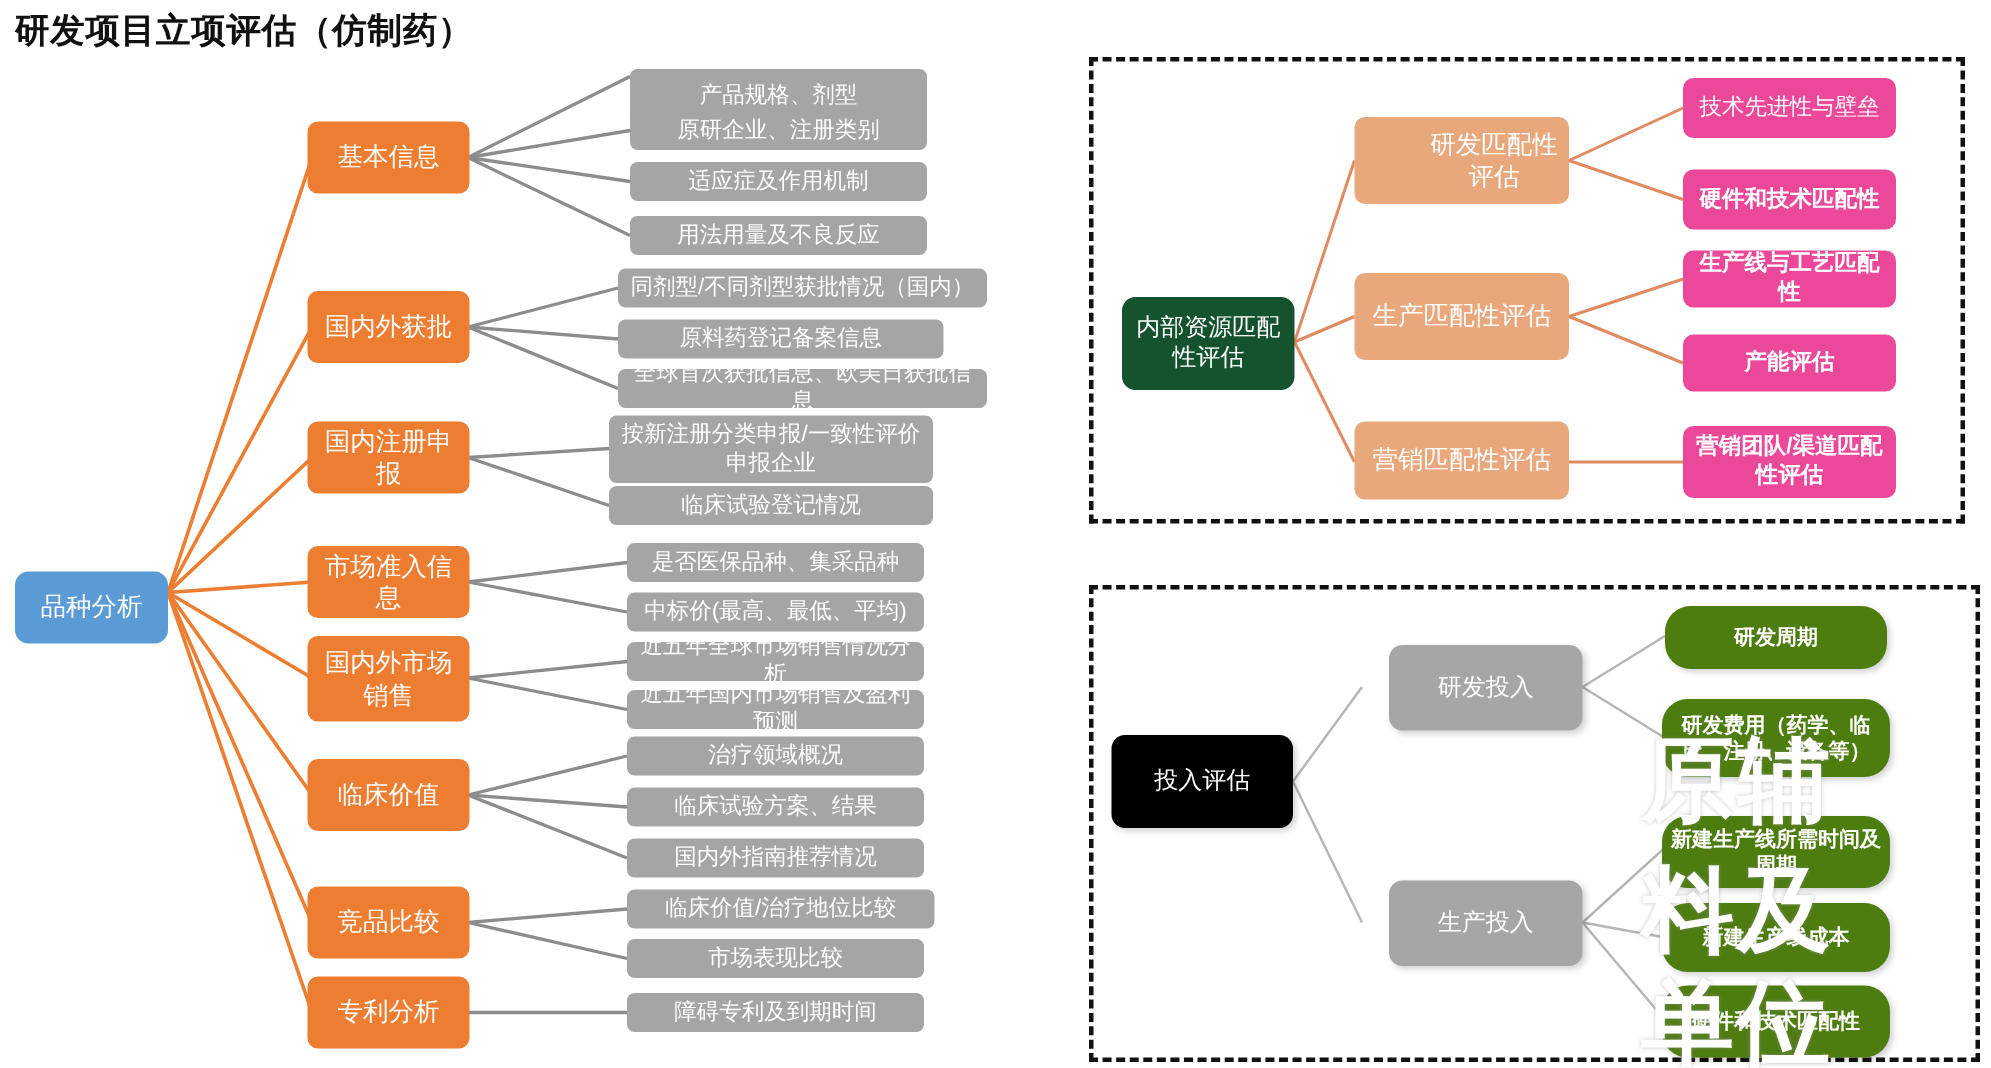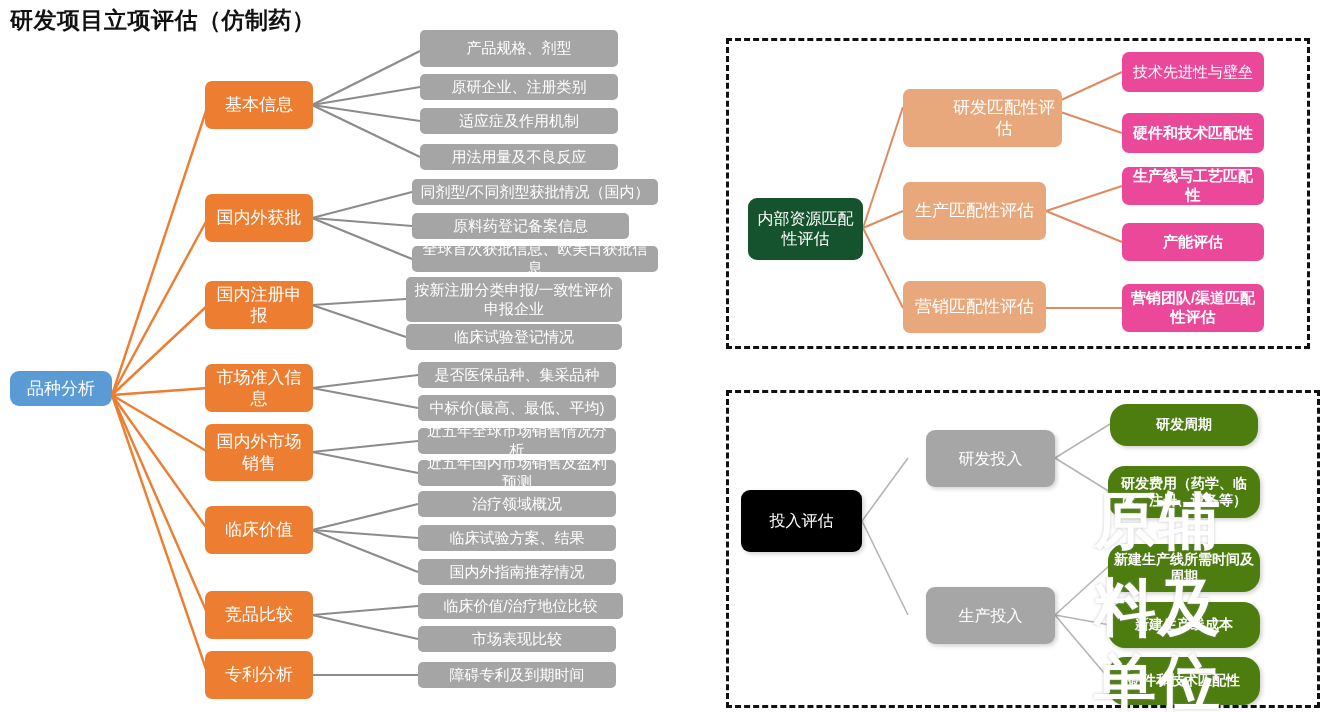--- a/index.html
+++ b/index.html
@@ -103,32 +103,32 @@
       <line x1="862" y1="521" x2="908" y2="458"></line>
       <line x1="862" y1="521" x2="908" y2="615"></line>
       <line x1="1055" y1="458" x2="1110" y2="424"></line>
       <line x1="1055" y1="458" x2="1110" y2="492"></line>
       <line x1="1055" y1="615" x2="1110" y2="565"></line>
       <line x1="1055" y1="615" x2="1110" y2="625"></line>
       <line x1="1055" y1="615" x2="1110" y2="680"></line>
     </g>
   </svg>
 
-  <div class="node root-blue" style="left:10px;top:371px;width:102px;height:35px;">品种分析</div>
+  <div class="node root-blue" style="left:10px;top:381px;width:102px;height:48px;">品种分析</div>
 
   <div class="node lvl1-orange" style="left:205px;top:81px;width:108px;height:48px;">基本信息</div>
   <div class="node lvl1-orange" style="left:205px;top:194px;width:108px;height:48px;">国内外获批</div>
   <div class="node lvl1-orange" style="left:205px;top:281px;width:108px;height:48px;">国内注册申报</div>
   <div class="node lvl1-orange" style="left:205px;top:364px;width:108px;height:48px;">市场准入信息</div>
   <div class="node lvl1-orange" style="left:205px;top:424px;width:108px;height:57px;">国内外市场销售</div>
   <div class="node lvl1-orange" style="left:205px;top:506px;width:108px;height:48px;">临床价值</div>
   <div class="node lvl1-orange" style="left:205px;top:591px;width:108px;height:48px;">竞品比较</div>
   <div class="node lvl1-orange" style="left:205px;top:651px;width:108px;height:48px;">专利分析</div>
 
-  <div class="node leaf-gray" style="left:420px;top:30px;width:198px;height:37px;">产品规格、剂型</div>
+  <div class="node leaf-gray" style="left:420px;top:46px;width:198px;height:37px;">产品规格、剂型</div>
   <div class="node leaf-gray" style="left:420px;top:74px;width:198px;height:26px;">原研企业、注册类别</div>
   <div class="node leaf-gray" style="left:420px;top:108px;width:198px;height:26px;">适应症及作用机制</div>
   <div class="node leaf-gray" style="left:420px;top:144px;width:198px;height:26px;">用法用量及不良反应</div>
 
   <div class="node leaf-gray" style="left:412px;top:179px;width:246px;height:26px;">同剂型/不同剂型获批情况（国内）</div>
   <div class="node leaf-gray" style="left:412px;top:213px;width:217px;height:26px;">原料药登记备案信息</div>
   <div class="node leaf-gray" style="left:412px;top:246px;width:246px;height:26px;">全球首次获批信息、欧美日获批信息</div>
 
   <div class="node leaf-gray" style="left:406px;top:277px;width:216px;height:45px;">按新注册分类申报/一致性评价申报企业</div>
   <div class="node leaf-gray" style="left:406px;top:324px;width:216px;height:26px;">临床试验登记情况</div>
@@ -145,21 +145,21 @@
 
   <div class="node leaf-gray" style="left:418px;top:593px;width:205px;height:26px;">临床价值/治疗地位比较</div>
   <div class="node leaf-gray" style="left:418px;top:626px;width:198px;height:26px;">市场表现比较</div>
 
   <div class="node leaf-gray" style="left:418px;top:662px;width:198px;height:26px;">障碍专利及到期时间</div>
 
   <div class="panel" style="left:726px;top:38px;width:584px;height:311px;"></div>
 
   <div class="node p-root" style="left:748px;top:198px;width:115px;height:62px;">内部资源匹配性评估</div>
 
-  <div class="node p-mid" style="left:903px;top:89px;width:159px;height:58px;padding-left:47px;">研发匹配性评估</div>
+  <div class="node p-mid" style="left:903px;top:78px;width:143px;height:58px;padding-left:47px;">研发匹配性评估</div>
   <div class="node p-mid" style="left:903px;top:182px;width:143px;height:58px;">生产匹配性评估</div>
   <div class="node p-mid" style="left:903px;top:281px;width:143px;height:52px;">营销匹配性评估</div>
 
   <div class="node p-leaf" style="left:1122px;top:52px;width:142px;height:40px;">技术先进性与壁垒</div>
   <div class="node p-leaf b" style="left:1122px;top:113px;width:142px;height:40px;">硬件和技术匹配性</div>
   <div class="node p-leaf b" style="left:1122px;top:167px;width:142px;height:38px;">生产线与工艺匹配性</div>
   <div class="node p-leaf b" style="left:1122px;top:223px;width:142px;height:38px;">产能评估</div>
   <div class="node p-leaf b" style="left:1122px;top:284px;width:142px;height:48px;">营销团队/渠道匹配性评估</div>
 
   <div class="panel" style="left:726px;top:390px;width:594px;height:318px;"></div>

